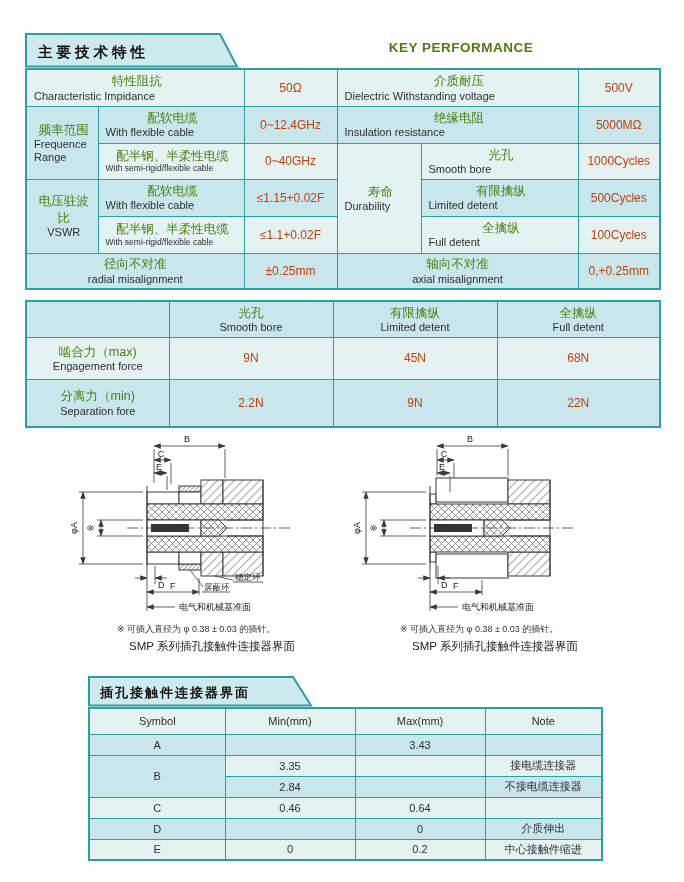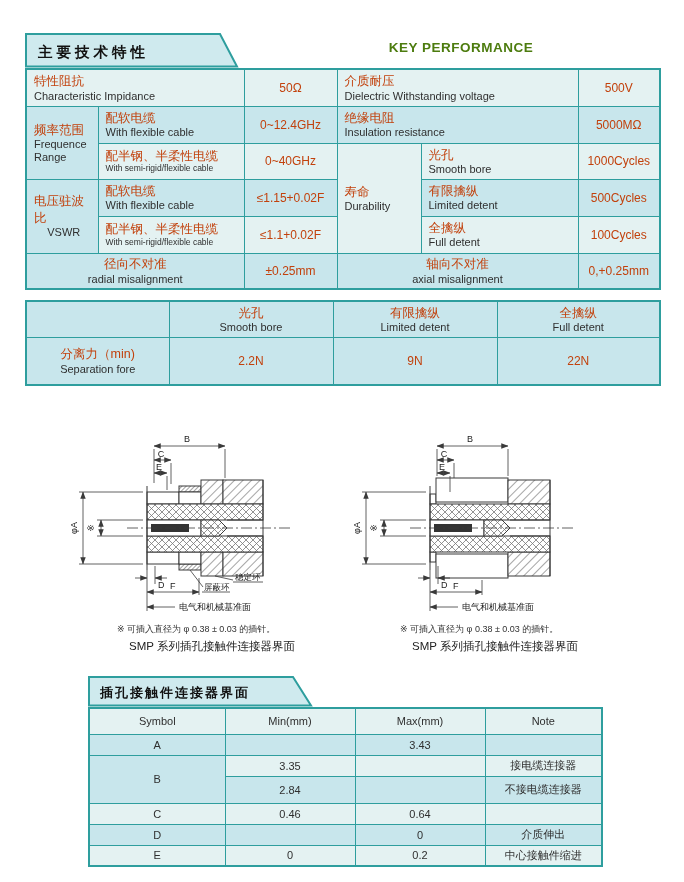--- a/index.html
+++ b/index.html
@@ -7,21 +7,21 @@
   .page{position:relative;width:684px;height:882px;background:#fff;overflow:hidden;}
 
   
   table{border-collapse:collapse;table-layout:fixed;position:absolute;
         border:2px solid #2e9e9e;}
   td{border:1px solid #2e9e9e;vertical-align:middle;padding:2px 4px 2px 7px;overflow:hidden;}
   tr.pale td{background:#e4f2f2;}
   tr.blue td{background:#c8e6ec;}
   td.bgb{background:#c8e6ec !important;}
   td.c{text-align:center;padding:2px 2px;}
-  .cn{font-size:12.5px;line-height:1.3;color:#c2410c;}
+  .cn{font-size:12.5px;line-height:1.3;color:#4d7c0f;text-align:center;}
   .en{font-size:11px;line-height:1.15;color:#2f2f2f;}
   .en.small{font-size:8.5px;}
   .val{font-size:12px;text-align:center;padding:0 2px;color:#c2410c;}
   #iface-table td{font-size:11px;text-align:center;padding:1px 2px;color:#2f2f2f;}
 
   
   .tab-svg{position:absolute;}
   .tab-text{font-weight:bold;fill:#111;}
   #key-perf{position:absolute;left:341px;top:40px;width:240px;text-align:center;
             font-size:13.5px;font-weight:bold;letter-spacing:.5px;color:#4d7c0f;}
@@ -158,20 +158,29 @@
         <div class="en">Smooth bore</div>
           </td>
       <td class="c">
         <div class="cn">有限擒纵</div>
         <div class="en">Limited detent</div>
           </td>
       <td class="c">
         <div class="cn">全擒纵</div>
         <div class="en">Full detent</div>
           </td>
+    </tr>
+    <tr class="pale" style="height:42px">
+      <td class="c">
+        <div class="cn">啮合力（max)</div>
+        <div class="en">Engagement force</div>
+          </td>
+      <td class="val">9N</td>
+      <td class="val">45N</td>
+      <td class="val">68N</td>
     </tr>
     <tr class="blue" style="height:48px">
       <td class="c">
         <div class="cn">分离力（min)</div>
         <div class="en">Separation fore</div>
           </td>
       <td class="val">2.2N</td>
       <td class="val">9N</td>
       <td class="val">22N</td>
     </tr>
@@ -350,21 +359,21 @@
       <td></td>
       <td>3.43</td>
       <td></td>
     </tr>
     <tr class="pale" style="height:21px">
       <td rowspan="2" class="bgb">B</td>
       <td>3.35</td>
       <td></td>
       <td>接电缆连接器</td>
     </tr>
-    <tr class="blue" style="height:27px">
+    <tr class="blue" style="height:21px">
       <td>2.84</td>
       <td></td>
       <td>不接电缆连接器</td>
     </tr>
     <tr class="pale" style="height:21px">
       <td>C</td>
       <td>0.46</td>
       <td>0.64</td>
       <td></td>
     </tr>

